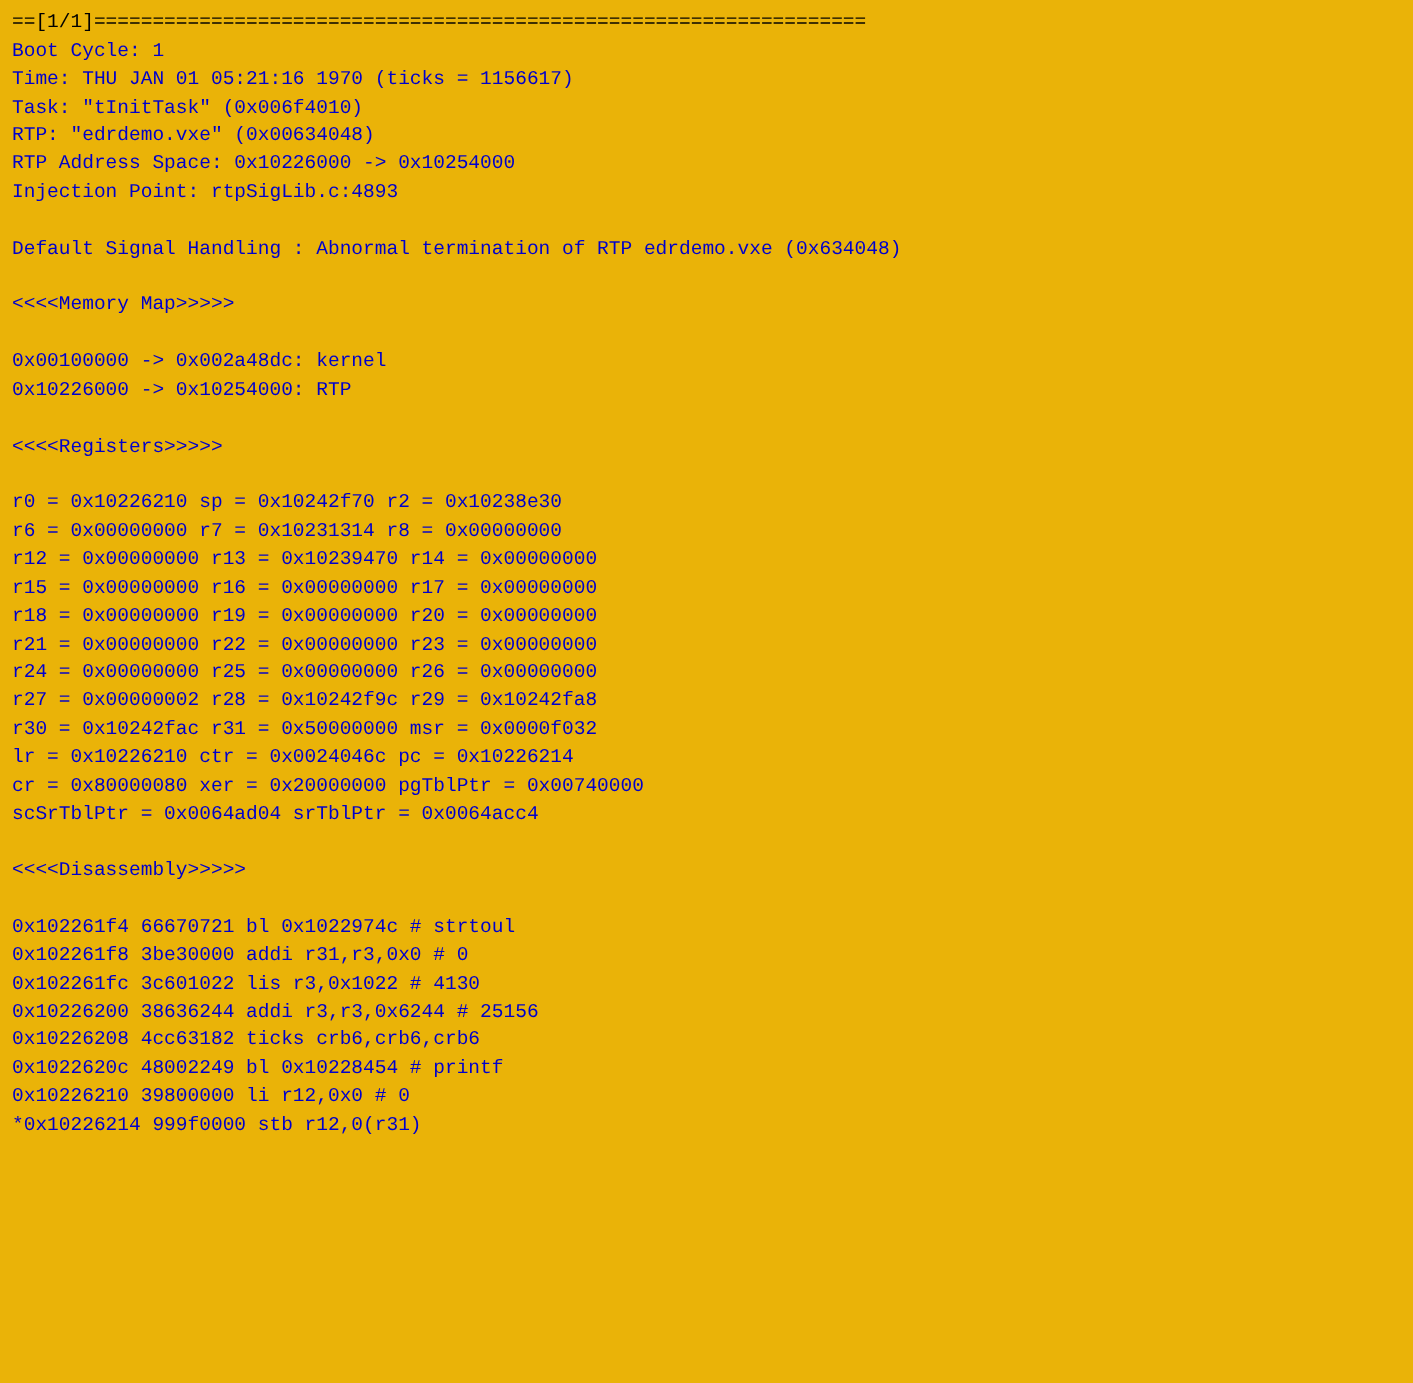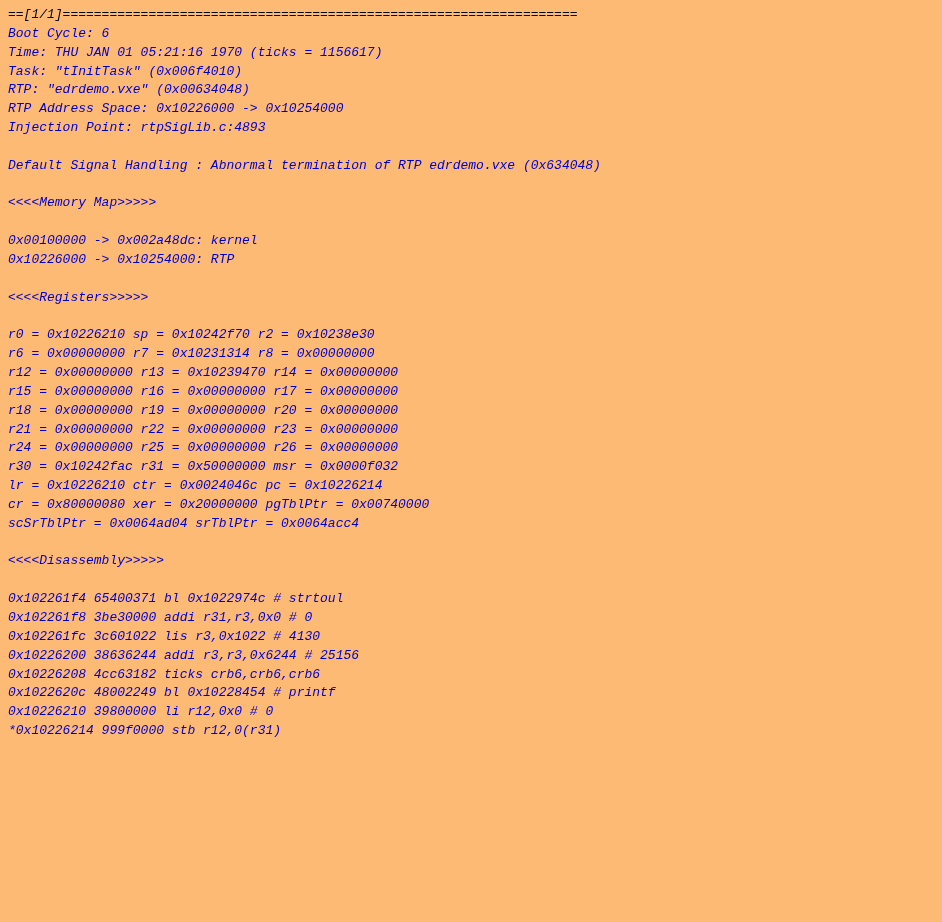--- a/index.html
+++ b/index.html
@@ -8,44 +8,43 @@
       box-sizing: border-box;
     }
     body {
       background-color: #ffffff;
       font-family: 'Courier New', Courier, monospace;
       font-size: 13px;
     }
     .terminal {
       width: 942px;
       min-height: 922px;
-      background-color: #fdba74;
+      background-color: #eab308;
       padding: 6px 8px;
       overflow: auto;
-      font-style: italic;
     }
     .line {
       white-space: pre;
       line-height: 1.45;
       color: #0000cc;
     }
     .line.separator {
       color: #000000;
     }
     .line.empty {
       color: #0000cc;
       min-height: 1.45em;
     }
   </style>
 </head>
 <body>
 
 <div class="terminal">
     <div class="line separator" style="color: rgb(0, 0, 0);">==[1/1]==================================================================</div>
-    <div class="line">Boot Cycle: 6</div>
+    <div class="line">Boot Cycle: 1</div>
     <div class="line">Time: THU JAN 01 05:21:16 1970 (ticks = 1156617)</div>
     <div class="line">Task: "tInitTask" (0x006f4010)</div>
     <div class="line">RTP: "edrdemo.vxe" (0x00634048)</div>
     <div class="line">RTP Address Space: 0x10226000 -&gt; 0x10254000</div>
     <div class="line">Injection Point: rtpSigLib.c:4893</div>
     <div class="line empty">&nbsp;</div>
     <div class="line">Default Signal Handling : Abnormal termination of RTP edrdemo.vxe (0x634048)</div>
     <div class="line empty">&nbsp;</div>
     <div class="line">&lt;&lt;&lt;&lt;Memory Map&gt;&gt;&gt;&gt;&gt;</div>
     <div class="line empty">&nbsp;</div>
@@ -54,28 +53,29 @@
     <div class="line empty">&nbsp;</div>
     <div class="line">&lt;&lt;&lt;&lt;Registers&gt;&gt;&gt;&gt;&gt;</div>
     <div class="line empty">&nbsp;</div>
     <div class="line">r0 = 0x10226210 sp = 0x10242f70 r2 = 0x10238e30</div>
     <div class="line">r6 = 0x00000000 r7 = 0x10231314 r8 = 0x00000000</div>
     <div class="line">r12 = 0x00000000 r13 = 0x10239470 r14 = 0x00000000</div>
     <div class="line">r15 = 0x00000000 r16 = 0x00000000 r17 = 0x00000000</div>
     <div class="line">r18 = 0x00000000 r19 = 0x00000000 r20 = 0x00000000</div>
     <div class="line">r21 = 0x00000000 r22 = 0x00000000 r23 = 0x00000000</div>
     <div class="line">r24 = 0x00000000 r25 = 0x00000000 r26 = 0x00000000</div>
+    <div class="line">r27 = 0x00000002 r28 = 0x10242f9c r29 = 0x10242fa8</div>
     <div class="line">r30 = 0x10242fac r31 = 0x50000000 msr = 0x0000f032</div>
     <div class="line">lr = 0x10226210 ctr = 0x0024046c pc = 0x10226214</div>
     <div class="line">cr = 0x80000080 xer = 0x20000000 pgTblPtr = 0x00740000</div>
     <div class="line">scSrTblPtr = 0x0064ad04 srTblPtr = 0x0064acc4</div>
     <div class="line empty">&nbsp;</div>
     <div class="line">&lt;&lt;&lt;&lt;Disassembly&gt;&gt;&gt;&gt;&gt;</div>
     <div class="line empty">&nbsp;</div>
-    <div class="line">0x102261f4 65400371 bl 0x1022974c # strtoul</div>
+    <div class="line">0x102261f4 66670721 bl 0x1022974c # strtoul</div>
     <div class="line">0x102261f8 3be30000 addi r31,r3,0x0 # 0</div>
     <div class="line">0x102261fc 3c601022 lis r3,0x1022 # 4130</div>
     <div class="line">0x10226200 38636244 addi r3,r3,0x6244 # 25156</div>
     <div class="line">0x10226208 4cc63182 ticks crb6,crb6,crb6</div>
     <div class="line">0x1022620c 48002249 bl 0x10228454 # printf</div>
     <div class="line">0x10226210 39800000 li r12,0x0 # 0</div>
     <div class="line">*0x10226214 999f0000 stb r12,0(r31)</div>
   </div>
 
 </body></html>

